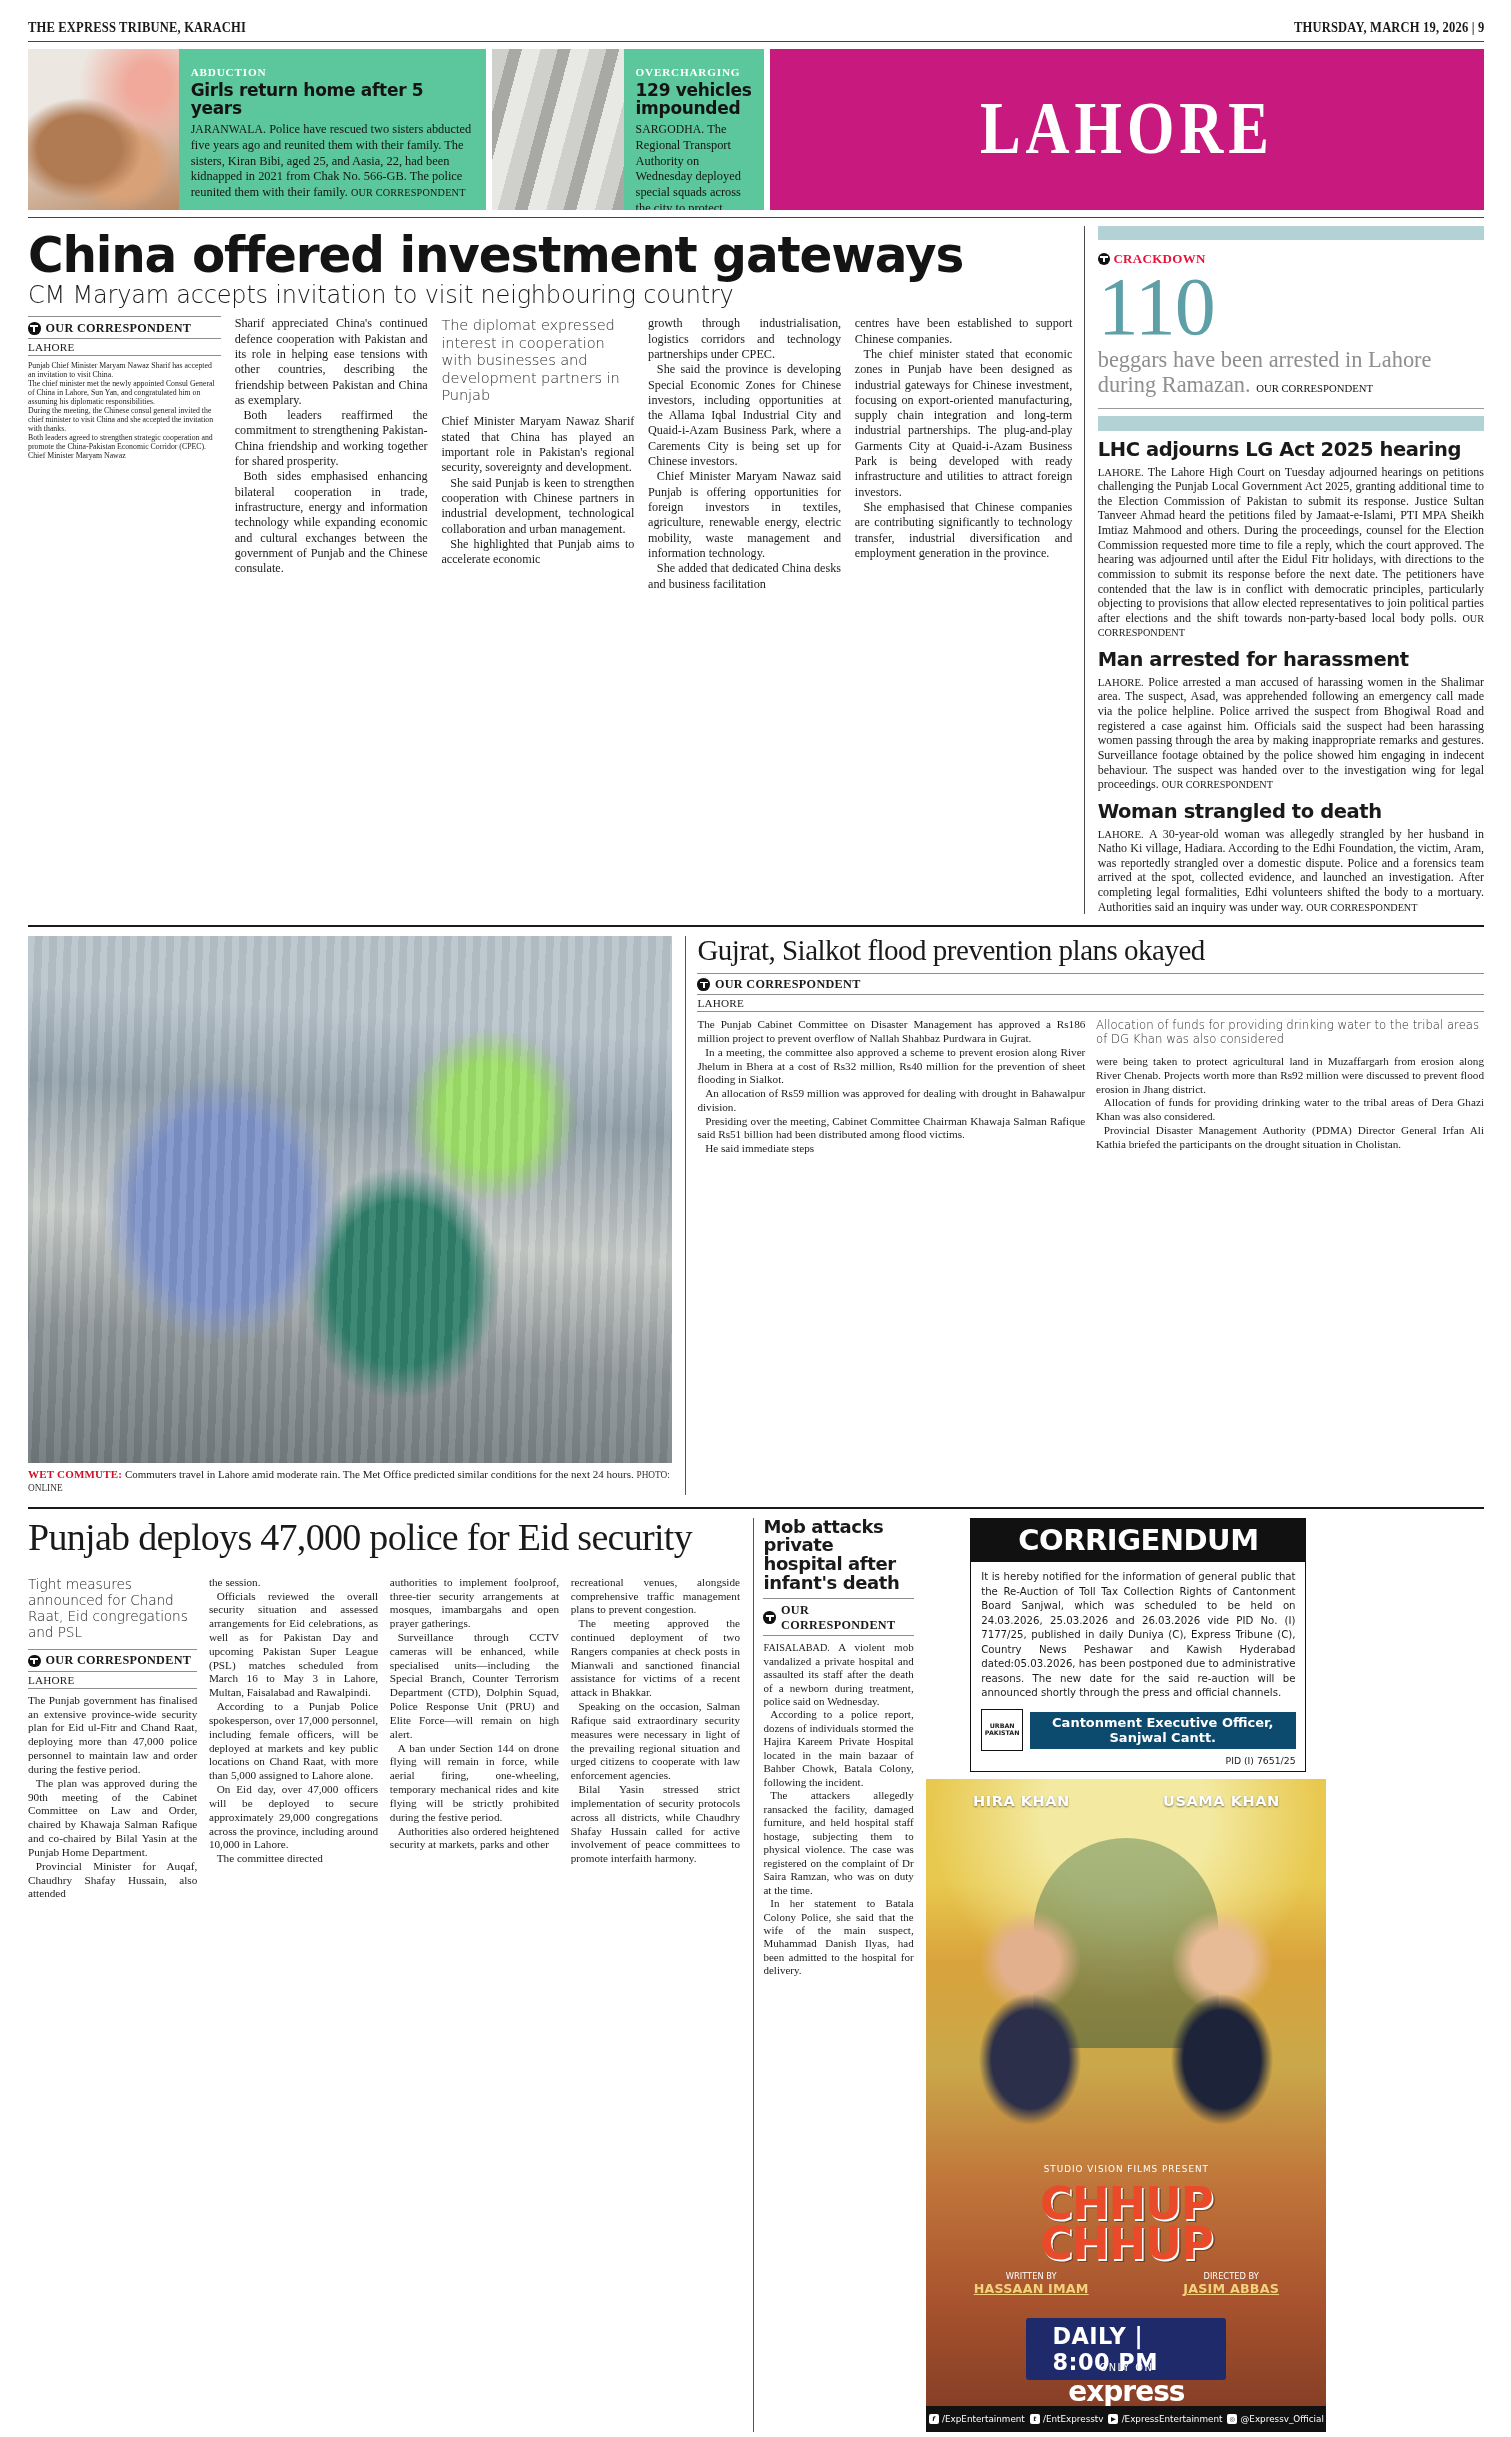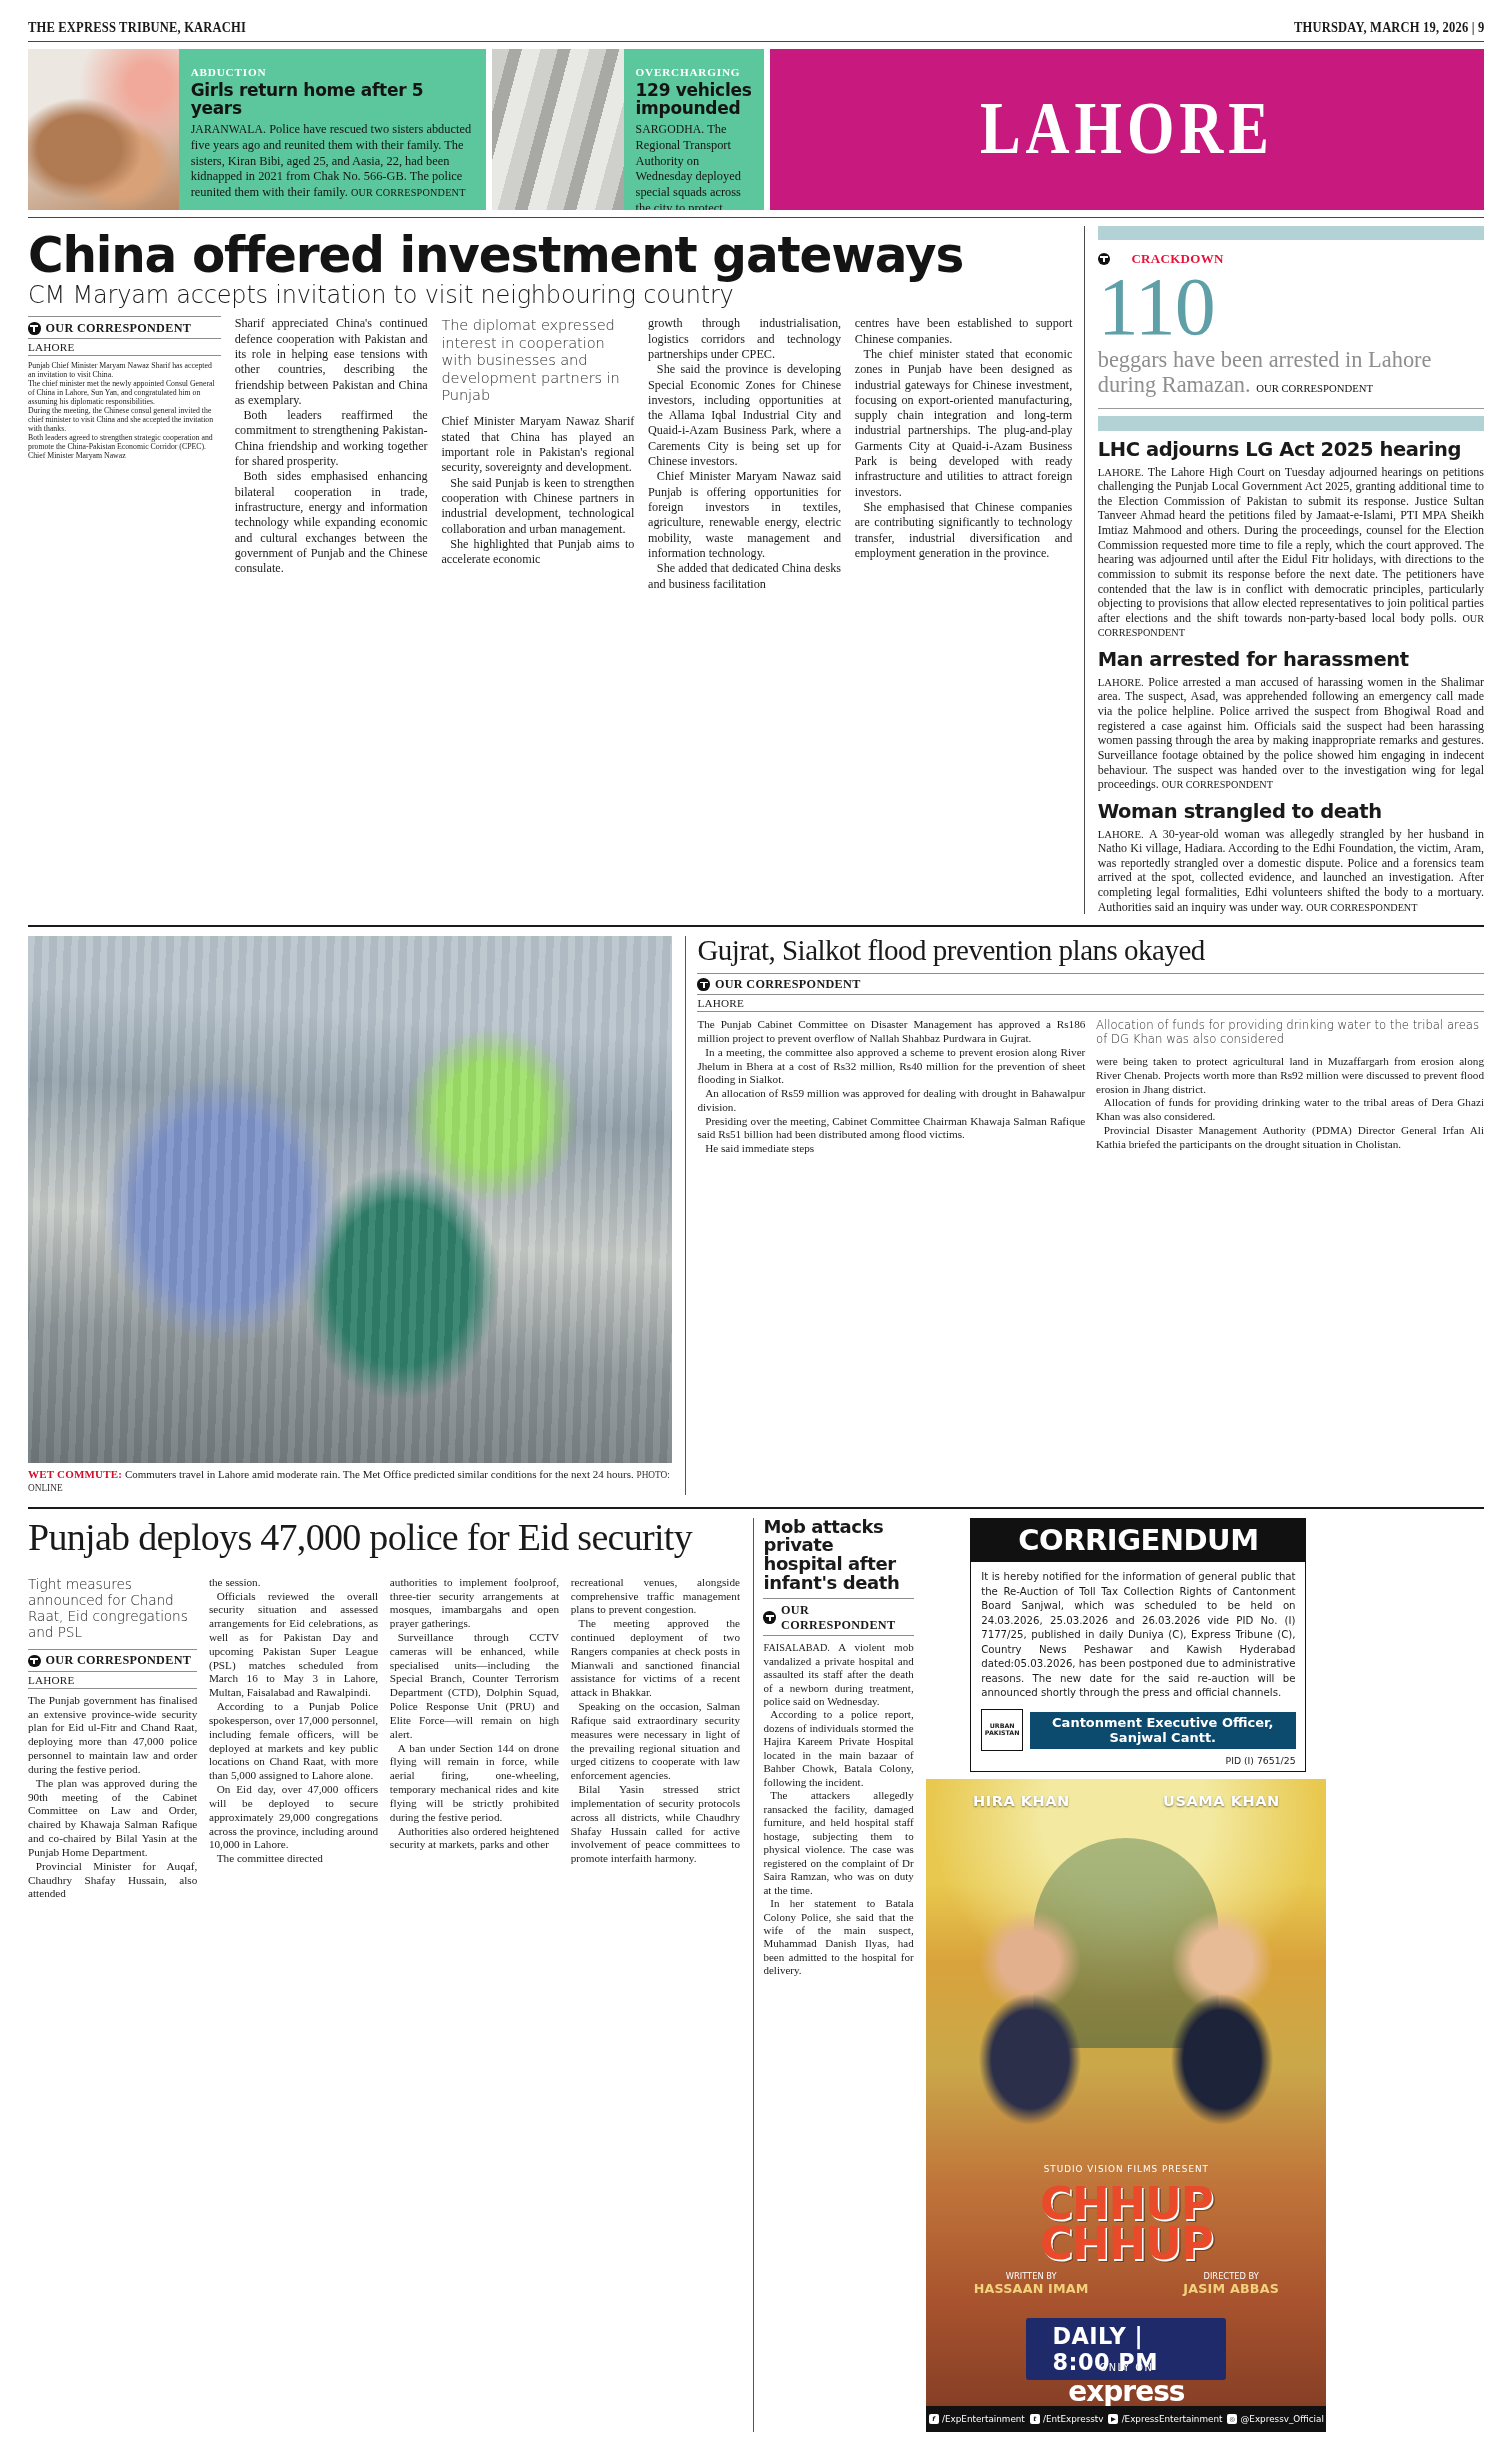--- a/index.html
+++ b/index.html
@@ -77,21 +77,21 @@
   .tmark{ width:12.7px;height:12.7px;border-radius:50%;background:#111;position:relative;flex:none;}
   .tmark:before{content:"";position:absolute;left:2.4px;top:3.4px;width:7.8px;height:1.7px;background:#fff;}
   .tmark:after{content:"";position:absolute;left:5.4px;top:3.4px;width:2px;height:6.3px;background:#fff;}
   .dateline{ border-bottom:0.5px solid #8d8d8d; font-variant:small-caps; font-size:11.2px;
              padding:2px 0 2px 0; letter-spacing:0.2px; }
   .pull{ font-family:"DejaVu Sans", sans-serif; font-weight:300; font-size:14.6px;
          line-height:1.2; color:#2b2b2b; letter-spacing:-0.1px; }
 
   
   .teal-bar{ background:#b3d2d6; height:14.6px; margin-bottom:10.7px; }
-  .sb-kicker{ display:flex; align-items:center; gap:21px; color:#e8123a;
+  .sb-kicker{ display:flex; align-items:center; gap:3px; color:#e8123a;
               font-variant:small-caps; font-weight:700; font-size:13px; letter-spacing:0.3px;
               margin-bottom:2px;}
   .bignum{ color:#5fa0a8; font-family:"Liberation Serif", serif; font-size:82px;
            line-height:.92; font-weight:400; letter-spacing:-1px; }
   .bigtxt{ color:#8e8e8e; font-family:"Liberation Serif", serif; font-size:22.4px;
            line-height:1.12; margin-top:2px; }
   .bigtxt .cred{ color:#111; font-variant:small-caps; font-size:10.7px; }
 
   .sb-h{ font-family:"DejaVu Sans", sans-serif; font-weight:700; font-size:19.5px;
          line-height:1.03; letter-spacing:-0.4px; margin:4.9px 0 4.9px 0; }
@@ -181,21 +181,21 @@
          radial-gradient(ellipse 16% 30% at 74% 58%, #1d2338 0 60%, rgba(29,35,56,0) 80%),
          radial-gradient(circle at 26% 22%, #e2b08c 0 8%, rgba(226,176,140,0) 14%),
          radial-gradient(circle at 74% 22%, #e8bb97 0 8%, rgba(232,187,151,0) 14%); }
   .movie .title{ position:absolute; top:405px; left:0; right:0; text-align:center;
         font-family:"DejaVu Sans", sans-serif; font-weight:700; font-size:45px;
         line-height:.9; color:#e94a2a; letter-spacing:-1px;
         text-shadow:1.5px 1.5px 0 #fff, 2.9px 2.9px 0 rgba(0,0,0,.35); }
   .movie .credits{ position:absolute; top:492px; left:0; right:0;
         display:flex; justify-content:space-around; color:#fff;
         font-family:"DejaVu Sans", sans-serif; font-size:8.3px; text-align:center; }
-  .movie .credits b{ display:block; font-size:12.7px; color:#f2d27a; letter-spacing:0.2px; }
+  .movie .credits b{ display:block; font-size:12.7px; color:#f2d27a; letter-spacing:0.2px;text-decoration:underline; }
   .movie .daily{ position:absolute; top:539px; left:50%; transform:translateX(-50%);
         background:#1f2a6b; color:#fff; font-family:"DejaVu Sans", sans-serif;
         font-weight:700; font-size:22.4px; padding:4.9px 26px; border-radius:2.9px;
         letter-spacing:0.5px; }
   .movie .onlyon{ position:absolute; top:583px; left:0; right:0; text-align:center;
         color:#fff; font-family:"DejaVu Sans", sans-serif; font-size:9.8px; letter-spacing:1.5px;}
   .movie .chan{ position:absolute; top:596px; left:0; right:0; text-align:center;
         color:#fff; font-family:"DejaVu Sans", sans-serif; font-weight:700; font-size:28px;
         letter-spacing:-1px; }
   .movie .social{ position:absolute; bottom:0; left:0; right:0; background:#111;

